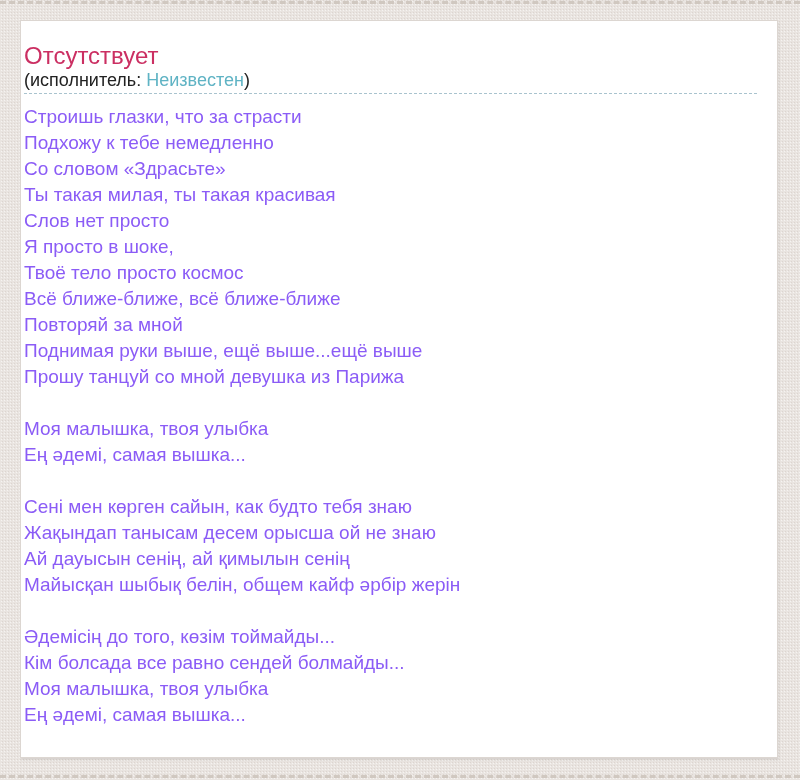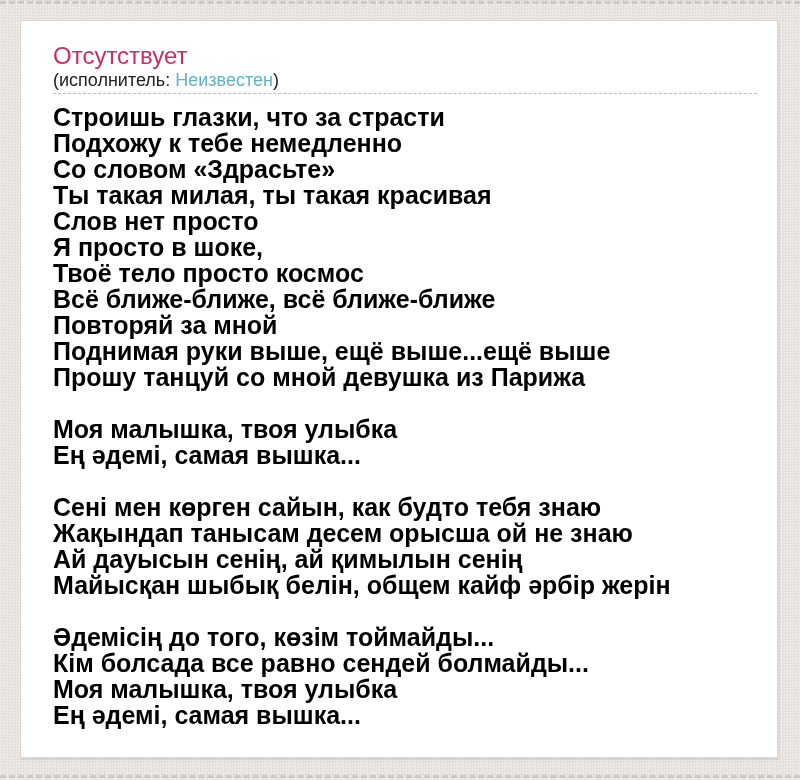--- a/index.html
+++ b/index.html
@@ -26,21 +26,21 @@
   .edge-dots.bottom { top: 775px; }
   .card {
     position: absolute;
     left: 20px;
     top: 20px;
     width: 758px;
     height: 738px;
     background: #ffffff;
     border: 1px solid #dcd6d1;
     box-shadow: 1px 2px 2px rgba(0,0,0,0.08);
-    padding: 21px 20px 0 32px;
+    padding: 21px 20px 0 3px;
   }
   h1.song-title {
     font-size: 24px;
     line-height: 28px;
     font-weight: normal;
     color: #cb2f62;
   }
   .artist-line {
     font-size: 18px;
     line-height: 20px;
@@ -48,24 +48,24 @@
     padding-bottom: 3px;
     border-bottom: 1px dashed #a9c3ce;
   }
   .artist-link {
     color: #5fb3c4;
     text-decoration: none;
     cursor: pointer;
   }
   .lyrics {
     margin-top: 10px;
-    font-size: 25px;
+    font-size: 19px;
     line-height: 26px;
-    font-weight: bold;
-    color: #000000;
+    font-weight: normal;
+    color: #8b5cf6;
     white-space: pre-line;
   }
 </style>
 </head>
 <body>
 
 <div class="edge-dots top"></div>
 <div class="edge-dots bottom"></div>
 
 <div class="card">

